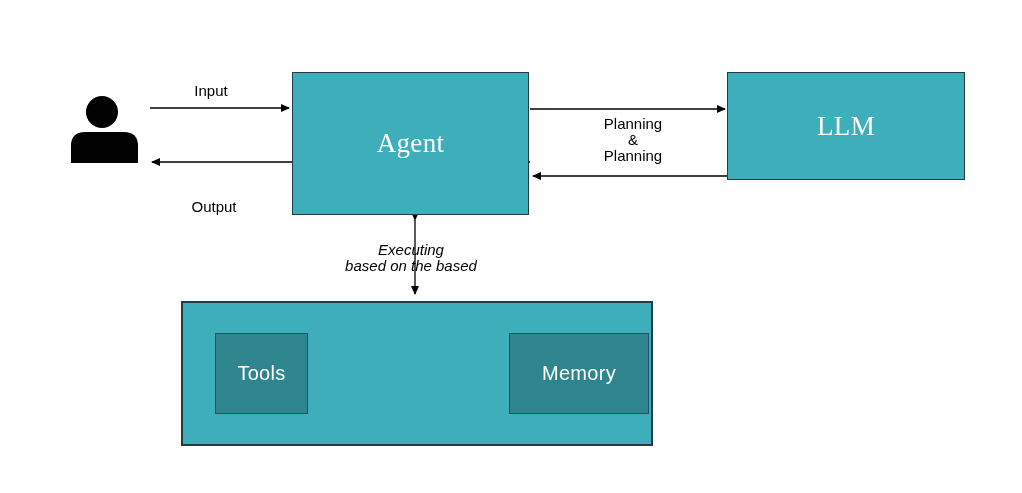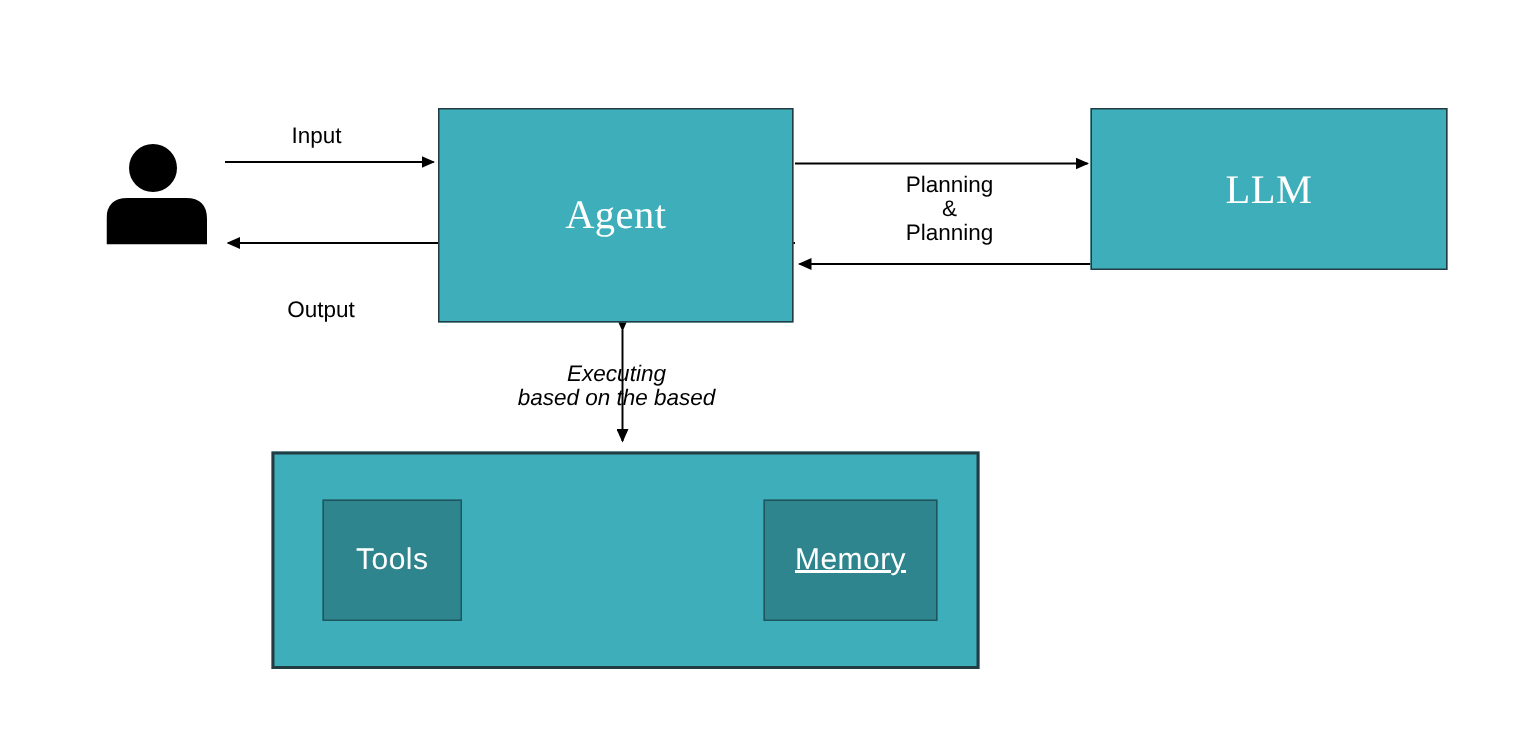--- a/index.html
+++ b/index.html
@@ -48,21 +48,21 @@
   .container-node {
     position: absolute;
     left: 181px; top: 301px; width: 472px; height: 145px;
     background: var(--node-fill);
     border: 2px solid var(--node-border);
   }
   .node-agent { left: 292px; top: 72px; width: 237px; height: 143px; }
   .node-llm   { left: 727px; top: 72px; width: 238px; height: 108px; }
   .node-tools   { left: 215px; top: 333px; width: 93px; height: 81px; }
   .node-context { left: 352px; top: 333px; width: 124px; height: 81px; }
-  .node-memory  { left: 509px; top: 333px; width: 116px; height: 81px; text-decoration: underline; }
+  .node-memory  { left: 509px; top: 333px; width: 140px; height: 81px; }
   .edge-label {
     position: absolute;
     color: var(--label-text);
     font-size: 15px;
     line-height: 16px;
     text-align: center;
     transform: translateX(-50%);
     white-space: nowrap;
   }
   .label-input  { left: 211px; top: 83px; }

